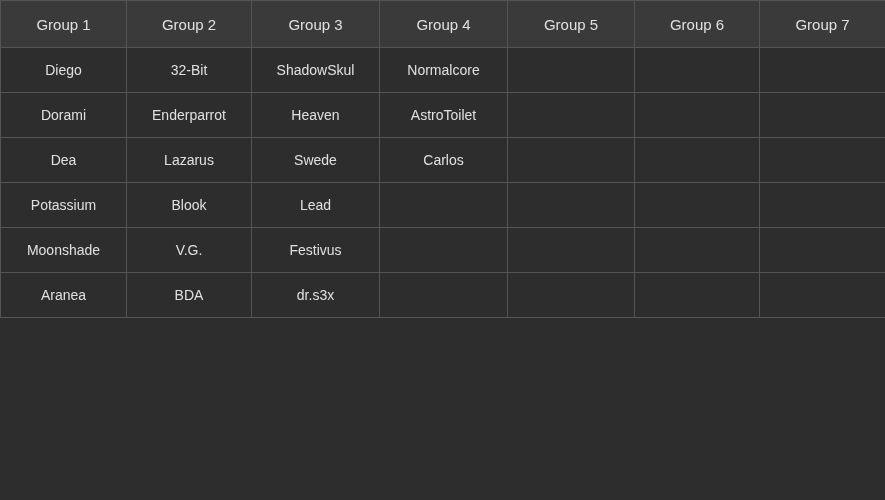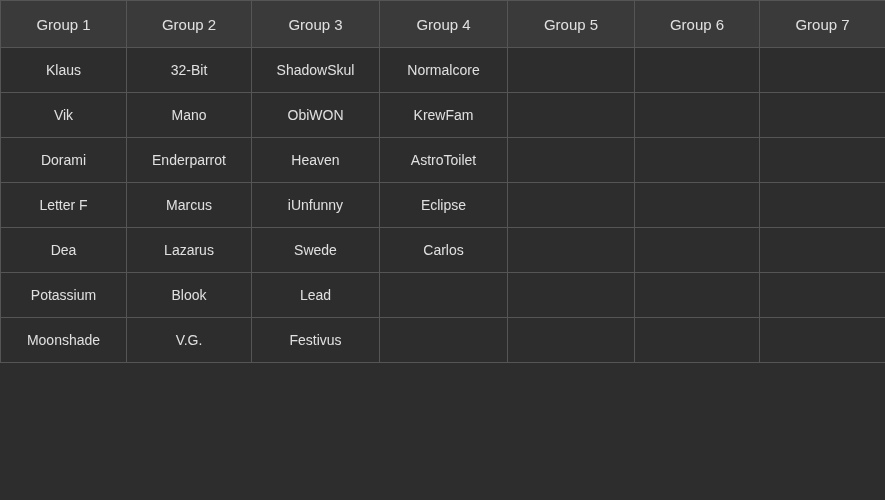--- a/index.html
+++ b/index.html
@@ -69,51 +69,33 @@
         <th>Group 2</th>
         <th>Group 3</th>
         <th>Group 4</th>
         <th>Group 5</th>
         <th>Group 6</th>
         <th>Group 7</th>
       </tr>
   </thead>
   <tbody>
   <tr>
-        <td>Klaus</td>
+        <td>Diego</td>
         <td>32-Bit</td>
         <td>ShadowSkul</td>
         <td>Normalcore</td>
-        <td></td>
-        <td></td>
-        <td></td>
-      </tr>
-      <tr>
-        <td>Vik</td>
-        <td>Mano</td>
-        <td>ObiWON</td>
-        <td>KrewFam</td>
         <td></td>
         <td></td>
         <td></td>
       </tr>
       <tr>
         <td>Dorami</td>
         <td>Enderparrot</td>
         <td>Heaven</td>
         <td>AstroToilet</td>
-        <td></td>
-        <td></td>
-        <td></td>
-      </tr>
-      <tr>
-        <td>Letter F</td>
-        <td>Marcus</td>
-        <td>iUnfunny</td>
-        <td>Eclipse</td>
         <td></td>
         <td></td>
         <td></td>
       </tr>
       <tr>
         <td>Dea</td>
         <td>Lazarus</td>
         <td>Swede</td>
         <td>Carlos</td>
         <td></td>
@@ -131,14 +113,23 @@
       </tr>
       <tr>
         <td>Moonshade</td>
         <td>V.G.</td>
         <td>Festivus</td>
         <td></td>
         <td></td>
         <td></td>
         <td></td>
       </tr>
+      <tr>
+        <td>Aranea</td>
+        <td>BDA</td>
+        <td>dr.s3x</td>
+        <td></td>
+        <td></td>
+        <td></td>
+        <td></td>
+      </tr>
     </tbody>
 </table>
 
 </body></html>

